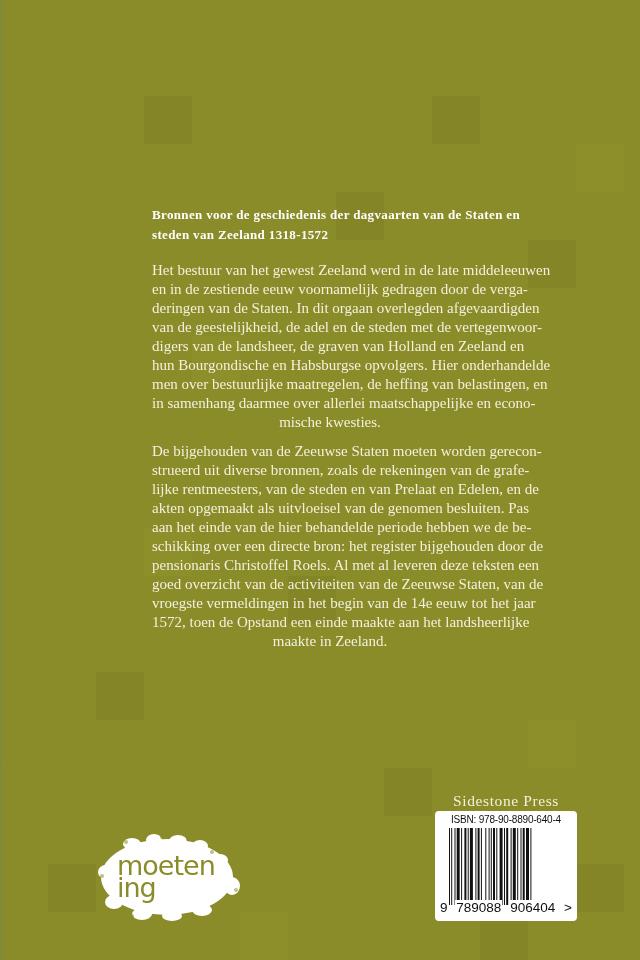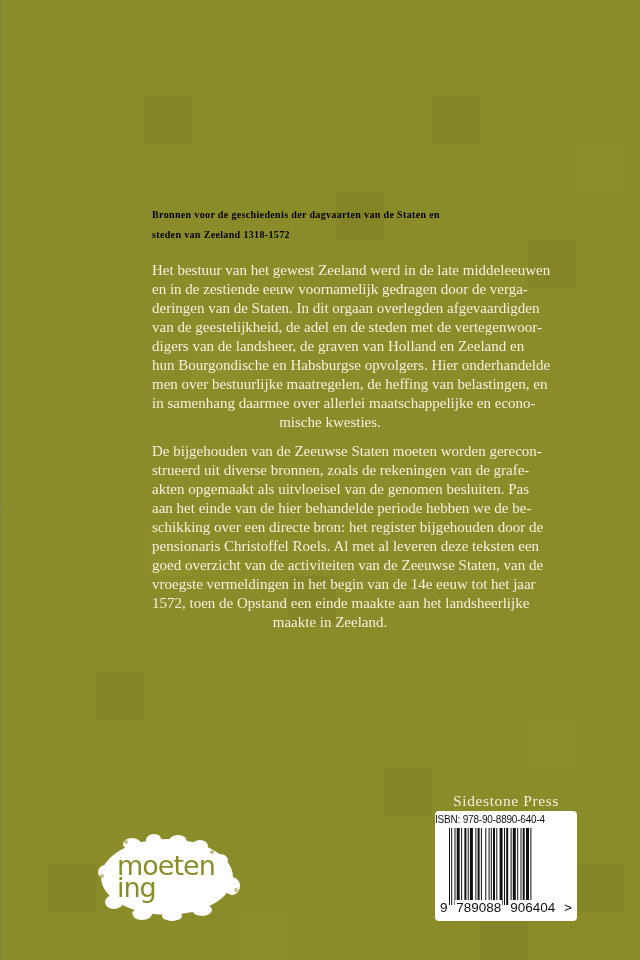--- a/index.html
+++ b/index.html
@@ -19,21 +19,21 @@
       background: linear-gradient(to right, #7f8a3a, #8a8c29);
     }
     .tile {
       position: absolute; width: 48px; height: 48px;
     }
     .tile.d { background: rgba(90, 80, 20, 0.10); }
     .tile.l { background: rgba(180, 180, 60, 0.08); }
 
     .title {
       position: absolute; left: 152px; top: 205px; width: 356px;
-      color: #000000; font-weight: bold; font-size: 10px; line-height: 20px;
+      color: #ffffff; font-weight: bold; font-size: 13px; line-height: 20px;
       letter-spacing: 0.35px;
     }
     .title .ln { display: block; white-space: nowrap; }
 
     .body-text {
       position: absolute; left: 152px; top: 261px; width: 356px;
       color: #f4f0dc; font-size: 15px; line-height: 19px;
     }
     .para { margin: 0 0 10px 0; }
     .ln-j {
@@ -44,21 +44,21 @@
 
     .publisher {
       position: absolute; left: 438px; top: 792px; width: 136px;
       color: #f4f0dc; font-size: 15.5px; letter-spacing: 0.6px; text-align: center;
     }
     .barcode-box {
       position: absolute; left: 435px; top: 811px; width: 142px; height: 110px;
       background: #ffffff; border-radius: 4px;
     }
     .isbn {
-      position: absolute; left: 0; right: 0; top: 3px; text-align: left;
+      position: absolute; left: 0; right: 0; top: 3px; text-align: center;
       font-family: "Liberation Sans", "DejaVu Sans", sans-serif;
       font-size: 10px; color: #111; letter-spacing: -0.2px;
     }
     .bars {
       position: absolute; left: 14px; top: 17px; width: 120px; height: 77px;
     }
     .bar-digits {
       position: absolute; left: 4px; right: 4px; top: 89px;
       font-family: "Liberation Sans", "DejaVu Sans", sans-serif;
       font-size: 13.5px; color: #111;
@@ -112,20 +112,21 @@
       <span class="ln-j">van de geestelijkheid, de adel en de steden met de vertegenwoor-</span>
       <span class="ln-j">digers van de landsheer, de graven van Holland en Zeeland en</span>
       <span class="ln-j">hun Bourgondische en Habsburgse opvolgers. Hier onderhandelde</span>
       <span class="ln-j">men over bestuurlijke maatregelen, de heffing van belastingen, en</span>
       <span class="ln-j">in samenhang daarmee over allerlei maatschappelijke en econo-</span>
       <span class="ln-last">mische kwesties.</span>
     </div>
     <div class="para">
       <span class="ln-j">De bijgehouden van de Zeeuwse Staten moeten worden gerecon-</span>
       <span class="ln-j">strueerd uit diverse bronnen, zoals de rekeningen van de grafe-</span>
+      <span class="ln-j">lijke rentmeesters, van de steden en van Prelaat en Edelen, en de</span>
       <span class="ln-j">akten opgemaakt als uitvloeisel van de genomen besluiten. Pas</span>
       <span class="ln-j">aan het einde van de hier behandelde periode hebben we de be-</span>
       <span class="ln-j">schikking over een directe bron: het register bijgehouden door de</span>
       <span class="ln-j">pensionaris Christoffel Roels. Al met al leveren deze teksten een</span>
       <span class="ln-j">goed overzicht van de activiteiten van de Zeeuwse Staten, van de</span>
       <span class="ln-j">vroegste vermeldingen in het begin van de 14e eeuw tot het jaar</span>
       <span class="ln-j">1572, toen de Opstand een einde maakte aan het landsheerlijke</span>
       <span class="ln-last">maakte in Zeeland.</span>
     </div>
   </div>

